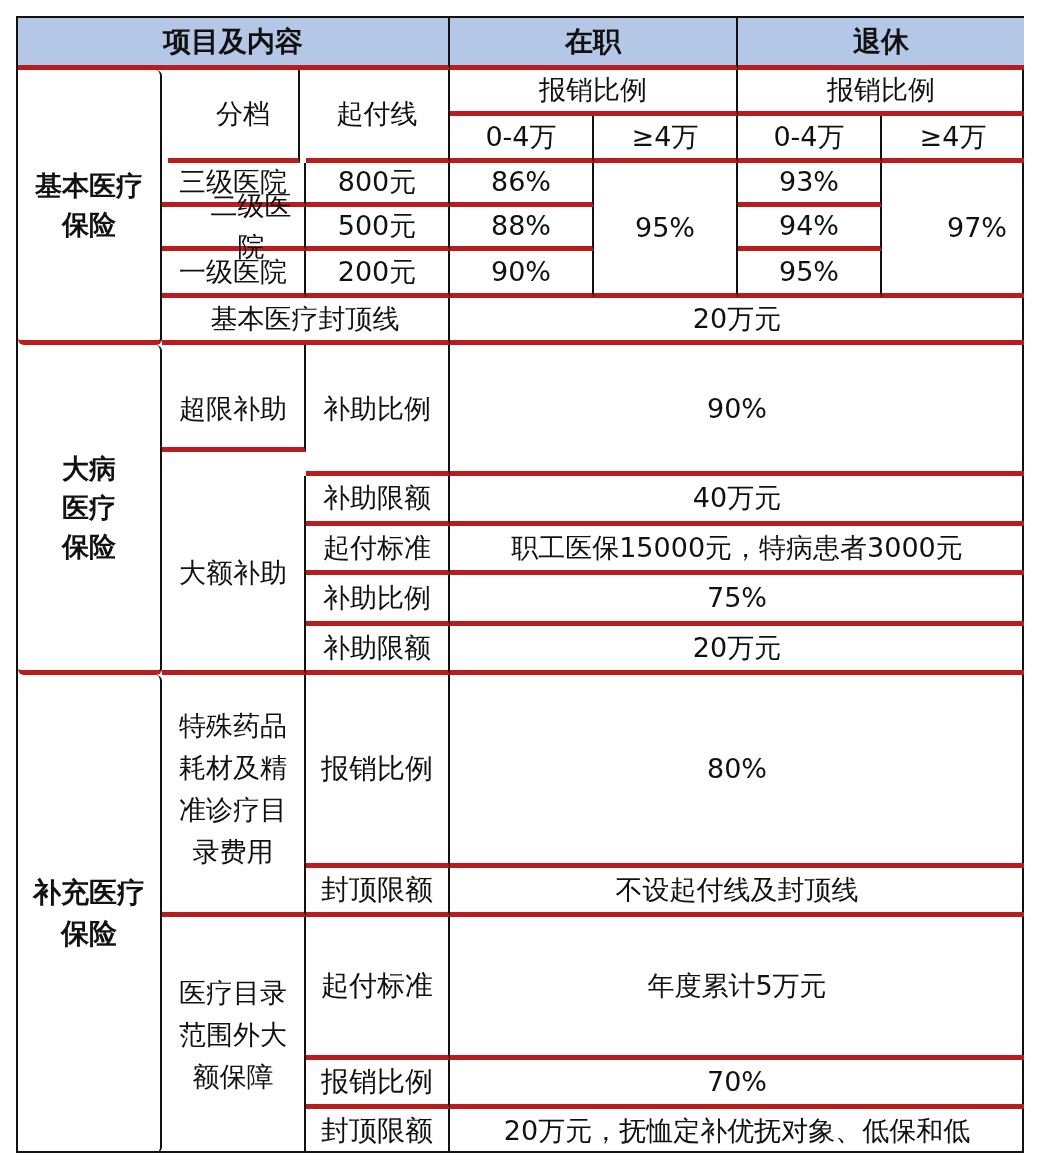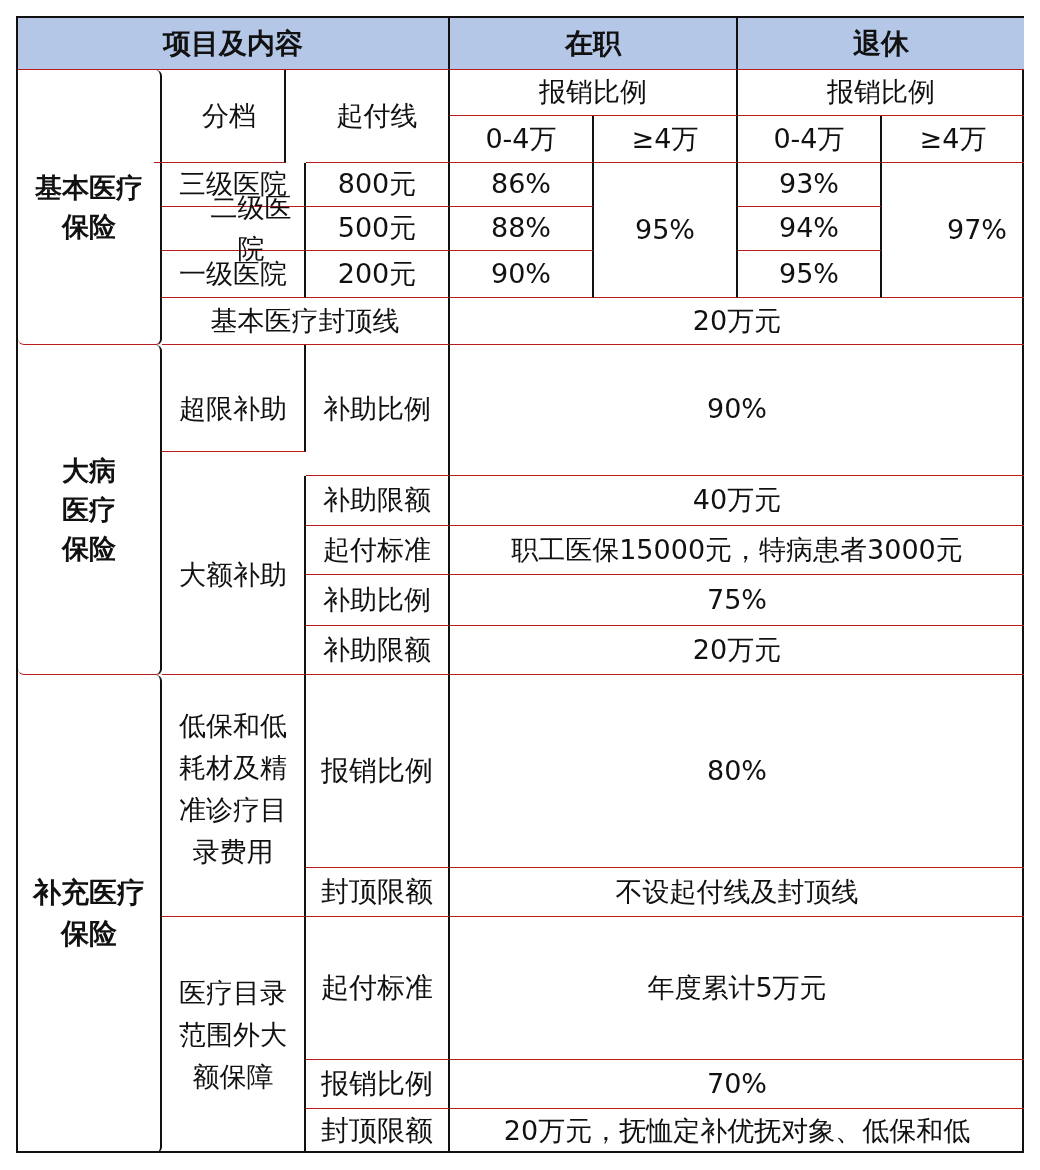--- a/index.html
+++ b/index.html
@@ -1,36 +1,36 @@
 <!DOCTYPE html>
 <html><head>
 <meta charset="utf-8">
 <style>
   html,body{margin:0;padding:0;background:#fff;}
   body{width:1040px;height:1170px;position:relative;overflow:hidden;font-family:"DejaVu Sans","Liberation Sans",sans-serif;color:#111;}
   .tbl{position:absolute;left:16px;top:16px;width:1008px;height:1137px;border:2px solid #111;box-sizing:border-box;}
-  .c{position:absolute;box-sizing:border-box;display:flex;align-items:center;justify-content:center;text-align:center;border-right:2px solid #111;border-bottom:1px solid #b91c1c;font-size:27px;line-height:1.5;}
+  .c{position:absolute;box-sizing:border-box;display:flex;align-items:center;justify-content:center;text-align:center;border-right:2px solid #111;border-bottom:5px solid #b91c1c;font-size:27px;line-height:1.5;}
   .hdr{background:#b4c7e7;font-weight:bold;font-size:28px;}
   .bold{font-weight:bold;font-size:27px;line-height:1.45;border-radius:6px;}
   .nr{border-right:none;}
   .nb{border-bottom:none;}
   .wrap{padding:0 4px;}
 </style>
 </head>
 <body>
 
 <div class="tbl">
 
   <div class="c hdr" style="left:0;top:0;width:432px;height:52px;">项目及内容</div>
   <div class="c hdr" style="left:432px;top:0;width:288px;height:52px;">在职</div>
   <div class="c hdr nr" style="left:720px;top:0;width:286px;height:52px;">退休</div>
 
   <div class="c bold" style="left:0;top:52px;width:144px;height:275px;white-space:pre-line;">基本医疗
 保险</div>
-  <div class="c" style="left:136px;top:52px;width:132px;height:93px;padding-left:20px;">分档</div>
+  <div class="c" style="left:150px;top:52px;width:132px;height:93px;padding-left:20px;">分档</div>
   <div class="c" style="left:288px;top:52px;width:144px;height:93px;">起付线</div>
   <div class="c" style="left:432px;top:52px;width:288px;height:46px;">报销比例</div>
   <div class="c nr" style="left:720px;top:52px;width:286px;height:46px;">报销比例</div>
   <div class="c" style="left:432px;top:98px;width:144px;height:47px;">0-4万</div>
   <div class="c" style="left:576px;top:98px;width:144px;height:47px;">≥4万</div>
   <div class="c" style="left:720px;top:98px;width:144px;height:47px;">0-4万</div>
   <div class="c nr" style="left:864px;top:98px;width:142px;height:47px;">≥4万</div>
 
   <div class="c" style="left:144px;top:145px;width:144px;height:44px;">三级医院</div>
   <div class="c" style="left:288px;top:145px;width:144px;height:44px;">800元</div>
@@ -65,21 +65,21 @@
   <div class="c nr" style="left:432px;top:458px;width:574px;height:50px;">40万元</div>
   <div class="c" style="left:288px;top:508px;width:144px;height:49px;">起付标准</div>
   <div class="c nr" style="left:432px;top:508px;width:574px;height:49px;">职工医保15000元，特病患者3000元</div>
   <div class="c" style="left:288px;top:557px;width:144px;height:51px;">补助比例</div>
   <div class="c nr" style="left:432px;top:557px;width:574px;height:51px;">75%</div>
   <div class="c" style="left:288px;top:608px;width:144px;height:49px;">补助限额</div>
   <div class="c nr" style="left:432px;top:608px;width:574px;height:49px;">20万元</div>
 
   <div class="c bold nb" style="left:0;top:657px;width:144px;height:478px;white-space:pre-line;font-size:28px;">补充医疗
 保险</div>
-  <div class="c wrap" style="left:144px;top:657px;width:144px;height:242px;white-space:pre-line;line-height:1.55;align-items:flex-start;padding-top:30px;">低保和低
+  <div class="c wrap" style="left:144px;top:657px;width:144px;height:242px;white-space:pre-line;line-height:1.55;align-items:flex-start;padding-top:30px;">特殊药品
 耗材及精
 准诊疗目
 录费用</div>
   <div class="c" style="left:288px;top:657px;width:144px;height:193px;font-size:28px;">报销比例</div>
   <div class="c nr" style="left:432px;top:657px;width:574px;height:193px;">80%</div>
   <div class="c" style="left:288px;top:850px;width:144px;height:49px;font-size:28px;">封顶限额</div>
   <div class="c nr" style="left:432px;top:850px;width:574px;height:49px;">不设起付线及封顶线</div>
 
   <div class="c wrap nb" style="left:144px;top:899px;width:144px;height:236px;white-space:pre-line;line-height:1.55;">医疗目录
 范围外大

